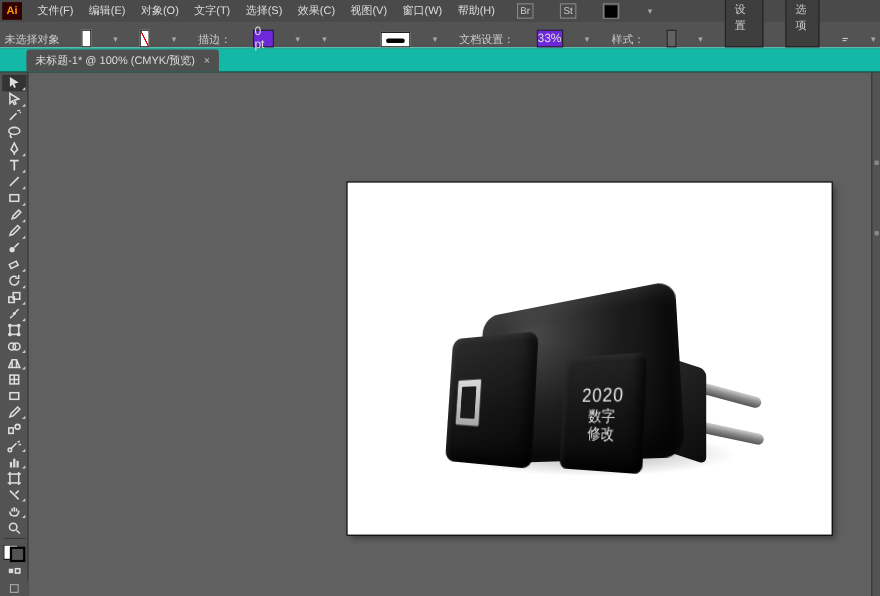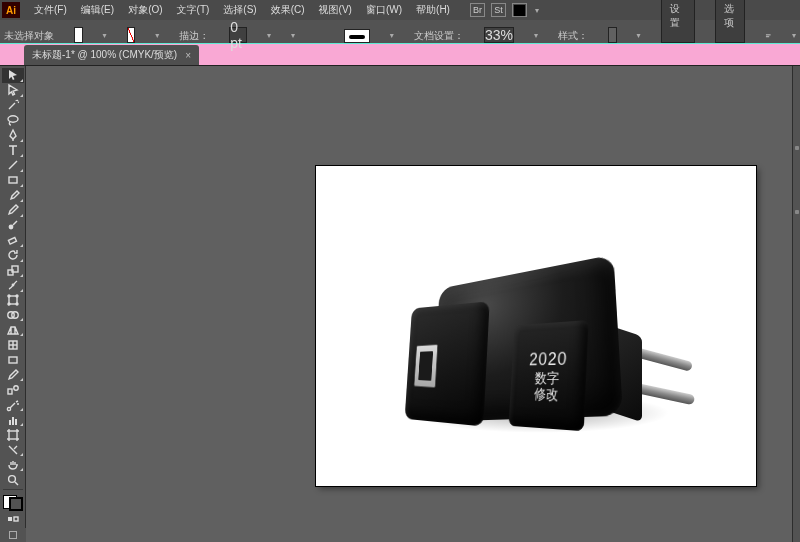--- a/index.html
+++ b/index.html
@@ -2,38 +2,38 @@
 <html><head>
 <meta charset="utf-8">
 <style>
 * { margin:0; padding:0; box-sizing:border-box; font-family:"Microsoft YaHei",Arial,sans-serif; user-select:none; }
 html,body { width:800px; height:542px; background:#4a4a4a; overflow:hidden; }
 
 
 .menubar { height:20px; background:#4a4a4a; display:flex; align-items:center; padding:0 0 0 2px; font-size:10px; color:#ddd; gap:2px; }
 .menubar .ai-logo { width:18px; height:16px; background:#310000; color:#ff9a00; font-weight:bold; font-size:10px; display:flex; align-items:center; justify-content:center; margin-right:6px; }
 .menubar .menu-item { padding:16px 6px; cursor:default; }
-.menubar .right-icons { margin-left:12px; display:flex; gap:6px; align-items:center; }
+.menubar .right-icons { margin-left:12px; display:flex; gap:24px; align-items:center; }
 .menubar .ico { width:15px; height:14px; border:1px solid #888; display:flex; align-items:center; justify-content:center; font-size:9px; color:#ccc; }
 .menubar .dd { font-size:8px; color:#aaa; padding:0 2px; }
 
 
 .ctrlbar { height:24px; background:#535353; border-bottom:1px solid #5eead4; display:flex; align-items:flex-end; font-size:10px; color:#ccc; padding:0 4px; gap:20px; }
 .ctrlbar .label { white-space:nowrap; }
 .swatch { width:18px; height:16px; background:#fff; border:1px solid #222; }
 .swatch.dark { background:#616161; }
 .diag { width:18px; height:16px; background:linear-gradient(to top right,transparent 45%,#e00 46%,#e00 54%,transparent 55%),#fff; border:1px solid #222; }
 .dd2 { width:10px; height:16px; display:flex; align-items:center; justify-content:center; color:#aaa; font-size:8px; }
-.numbox { width:40px; height:16px; background:#404040; border:1px solid #222; color:#ddd; font-size:14px; display:flex; align-items:center; justify-content:center; }
+.numbox { width:40px; height:16px; background:#6d28d9; border:1px solid #222; color:#ddd; font-size:11px; display:flex; align-items:center; justify-content:center; }
 .brush-preview { width:60px; height:14px; background:#fff; border:1px solid #222; position:relative; }
 .brush-preview::after{content:"";position:absolute;left:4px;right:4px;top:5px;height:4px;background:#000;border-radius:2px;}
 .btn { padding:12px 8px; background:#3e3e3e; border:1px solid #222; color:#ccc; font-size:10px; }
 
 
-.tabbar { height:22px; background:#f9a8d4; border-bottom:1px solid #222; display:flex; align-items:end; padding-left:24px; }
+.tabbar { height:22px; background:#14b8a6; border-bottom:1px solid #222; display:flex; align-items:end; padding-left:24px; }
 .tab { height:20px; background:#4f4f4f; color:#ddd; font-size:10px; display:flex; align-items:center; padding:0 8px; gap:8px; border-top-left-radius:3px; border-top-right-radius:3px; }
 .tab .x { color:#bbb; font-size:10px; }
 
 
 .workspace { position:absolute; top:66px; left:0; right:0; bottom:0; display:flex; }
 .toolcol { width:26px; background:#535353; border-right:1px solid #2d2d2d; display:flex; flex-direction:column; align-items:center; padding-top:2px; gap:0; }
 .tool { width:22px; height:20px; display:flex; align-items:center; justify-content:center; color:#ddd; position:relative; }
 .tool svg { width:14px; height:14px; stroke:#ddd; fill:none; stroke-width:1.4; }
 .tool .tri { position:absolute; right:1px; bottom:1px; width:0; height:0; border-left:3px solid transparent; border-bottom:3px solid #ccc; }
 .tool.active { background:#333; }

